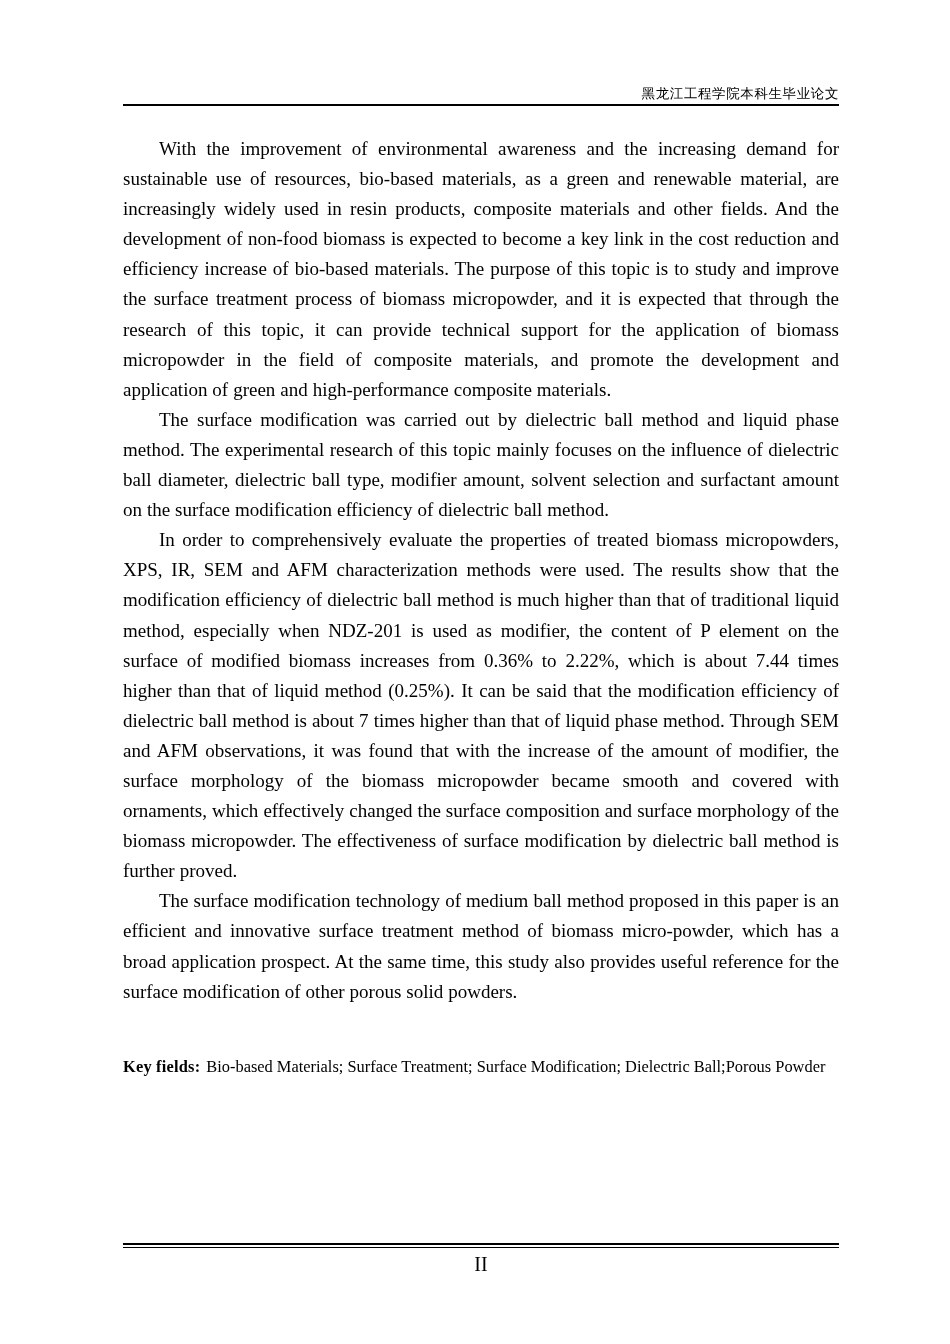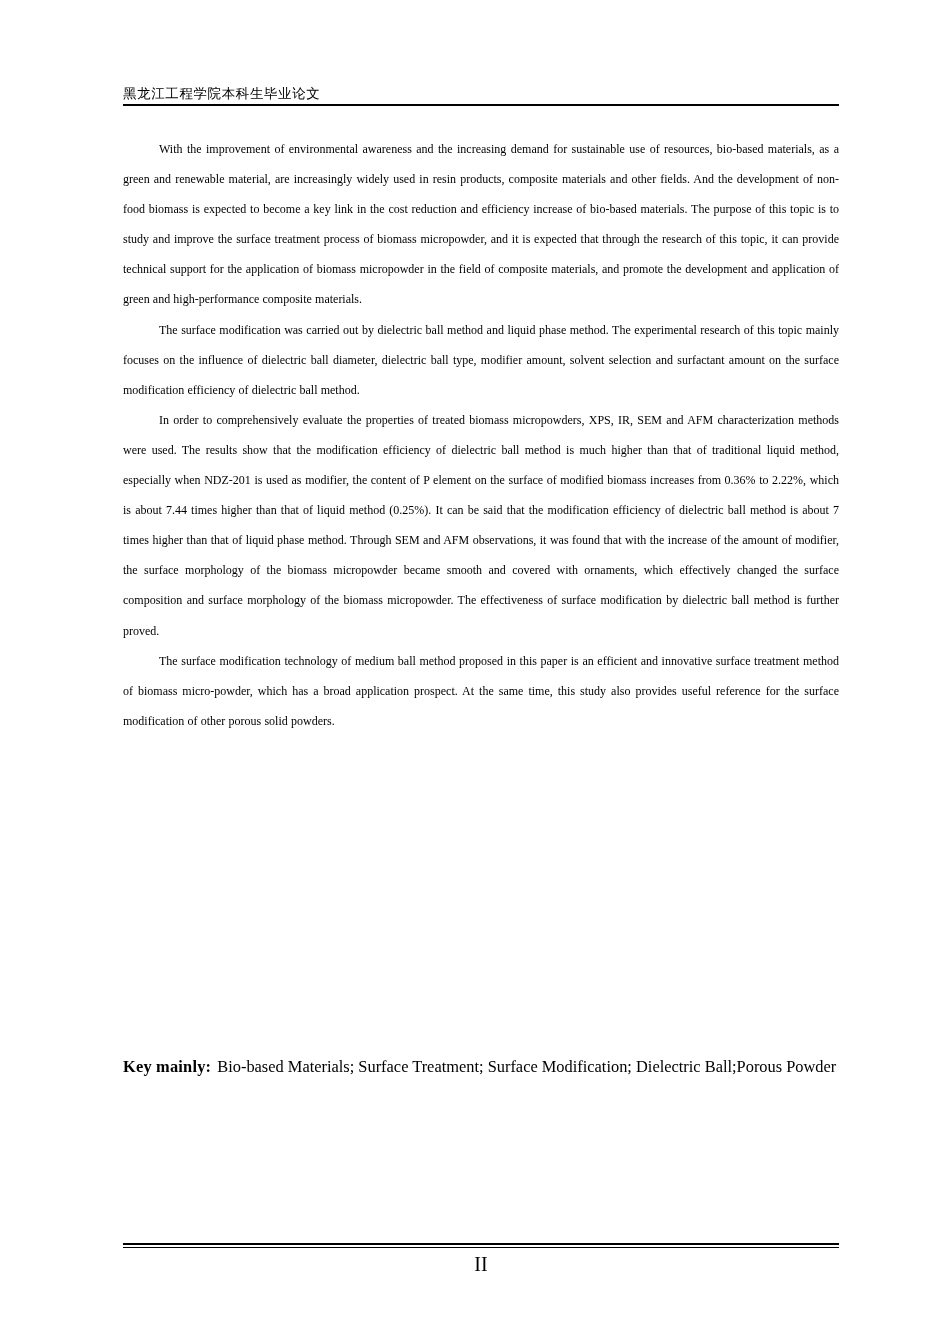--- a/index.html
+++ b/index.html
@@ -21,21 +21,21 @@
   }
 
   
   .page-header {
     position: absolute;
     left: 123px;
     top: 84px;
     width: 716px;
   }
   .page-header-text {
-    text-align: left;
+    text-align: right;
     font-family: "DejaVu Serif", "Liberation Serif", serif;
     font-size: 13.5px;
     line-height: 18px;
     letter-spacing: 0.6px;
     color: #000;
     white-space: nowrap;
   }
   .page-header-rule {
     margin-top: 2px;
     border-top: 2.6px solid #000;
@@ -43,21 +43,21 @@
 
   
   .content {
     position: absolute;
     left: 123px;
     top: 134px;
     width: 716px;
   }
   p.para {
     margin: 0;
-    font-size: 12px;
+    font-size: 19px;
     line-height: 30.1px;
     text-align: justify;
     text-justify: inter-word;
     text-indent: 36px;
     word-spacing: 0.2px;
   }
 
   
   .keywords {
     position: absolute;
@@ -111,21 +111,21 @@
     <div class="page-header-rule"></div>
   </div>
 
   <div class="content">
     <p class="para">With the improvement of environmental awareness and the increasing demand for sustainable use of resources, bio-based materials, as a green and renewable material, are increasingly widely used in resin products, composite materials and other fields. And the development of non-food biomass is expected to become a key link in the cost reduction and efficiency increase of bio-based materials. The purpose of this topic is to study and improve the surface treatment process of biomass micropowder, and it is expected that through the research of this topic, it can provide technical support for the application of biomass micropowder in the field of composite materials, and promote the development and application of green and high-performance composite materials.</p>
     <p class="para">The surface modification was carried out by dielectric ball method and liquid phase method. The experimental research of this topic mainly focuses on the influence of dielectric ball diameter, dielectric ball type, modifier amount, solvent selection and surfactant amount on the surface modification efficiency of dielectric ball method.</p>
     <p class="para">In order to comprehensively evaluate the properties of treated biomass micropowders, XPS, IR, SEM and AFM characterization methods were used. The results show that the modification efficiency of dielectric ball method is much higher than that of traditional liquid method, especially when NDZ-201 is used as modifier, the content of P element on the surface of modified biomass increases from 0.36% to 2.22%, which is about 7.44 times higher than that of liquid method (0.25%). It can be said that the modification efficiency of dielectric ball method is about 7 times higher than that of liquid phase method. Through SEM and AFM observations, it was found that with the increase of the amount of modifier, the surface morphology of the biomass micropowder became smooth and covered with ornaments, which effectively changed the surface composition and surface morphology of the biomass micropowder. The effectiveness of surface modification by dielectric ball method is further proved.</p>
     <p class="para">The surface modification technology of medium ball method proposed in this paper is an efficient and innovative surface treatment method of biomass micro-powder, which has a broad application prospect. At the same time, this study also provides useful reference for the surface modification of other porous solid powders.</p>
   </div>
 
-  <div class="keywords"><span class="keywords-label">Key mainly:</span><span class="keywords-label-gap"></span><span>Bio-based Materials; Surface Treatment; Surface Modification; Dielectric Ball;Porous Powder</span></div>
+  <div class="keywords"><span class="keywords-label">Key fields:</span><span class="keywords-label-gap"></span><span>Bio-based Materials; Surface Treatment; Surface Modification; Dielectric Ball;Porous Powder</span></div>
 
   <div class="page-footer">
     <div class="page-footer-rule-thick"></div>
     <div class="page-footer-rule-thin"></div>
     <div class="page-footer-number">II</div>
   </div>
 
 </div>
 
 </body></html>

